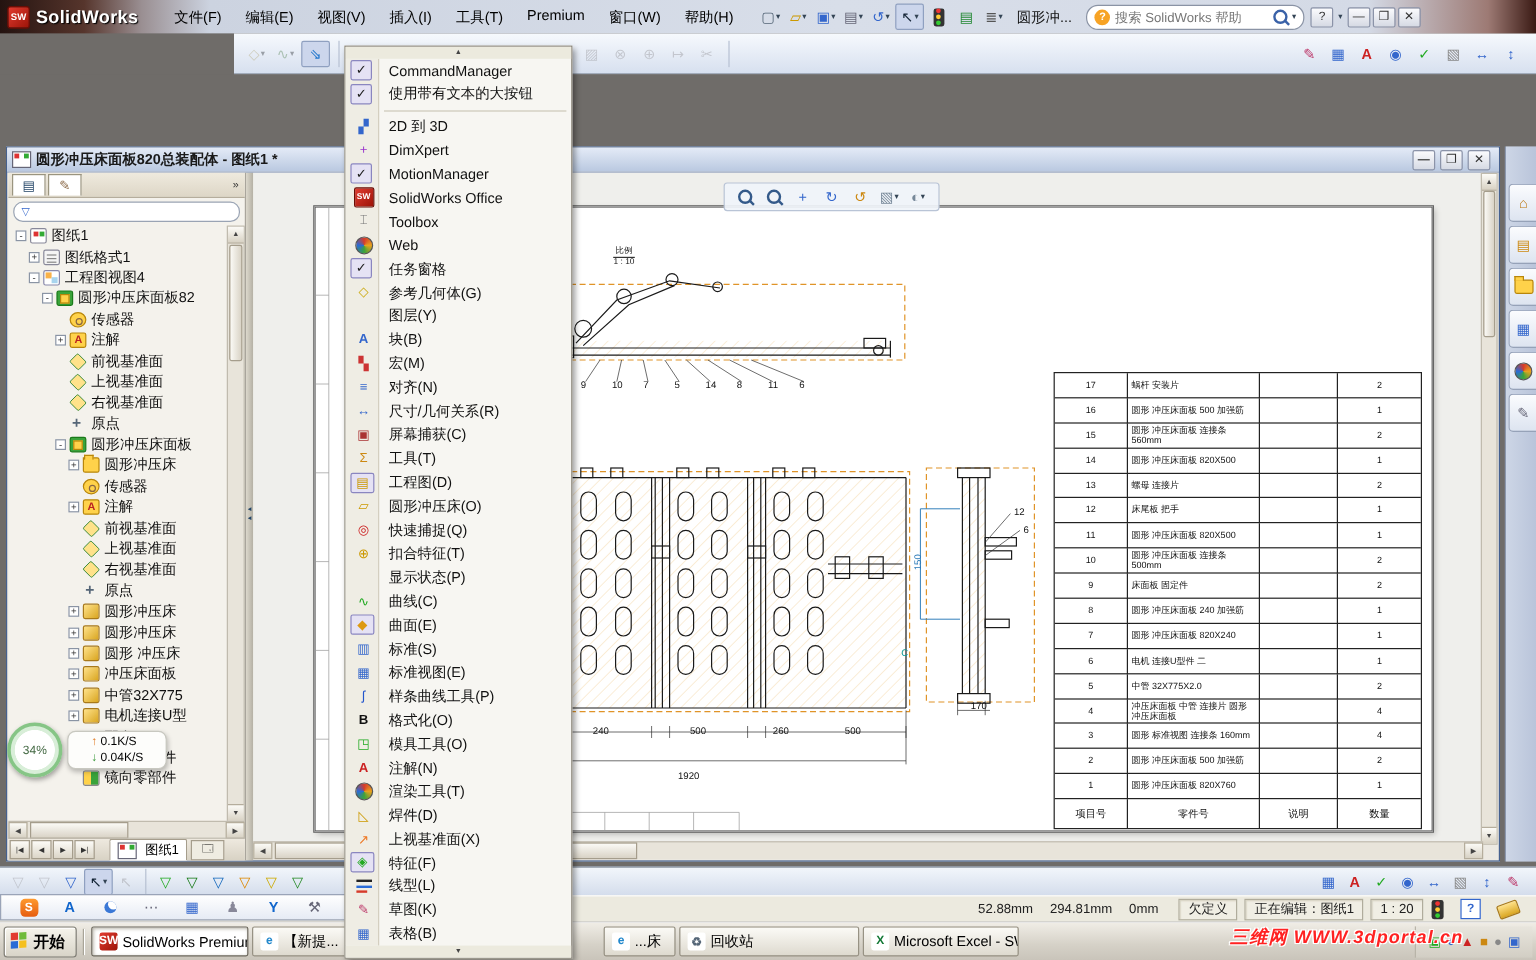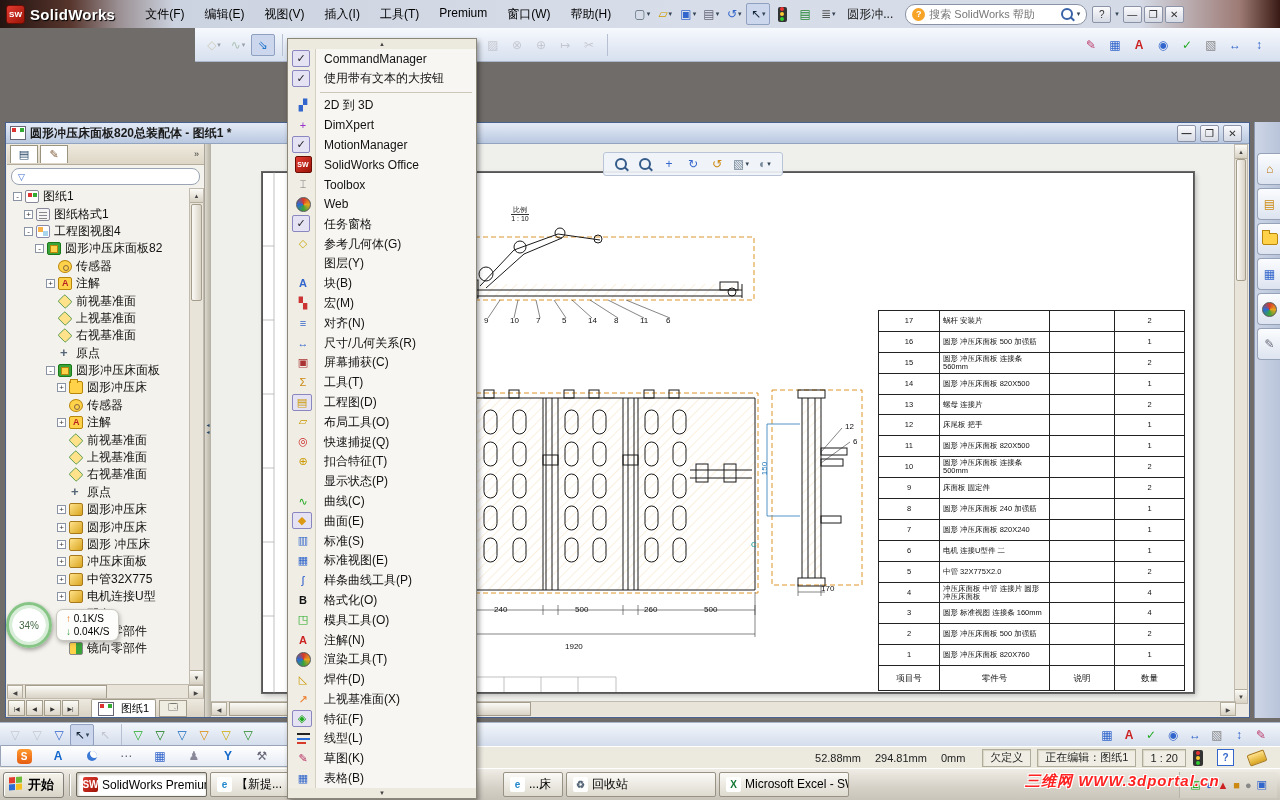--- a/index.html
+++ b/index.html
@@ -153,21 +153,21 @@
     font-size:10px;font-weight:bold;color:#fff;flex:none;}
   #tray{margin-left:auto;height:26px;display:flex;align-items:center;gap:5px;padding:0 10px;
     border-left:1px solid #b8b4a8;background:linear-gradient(#e8e5dd,#d2cec4);}
   .tray-ic{font-size:11px;}
   
   #ime{left:0;top:745px;width:330px;height:22px;background:linear-gradient(#ffffff,#e6ebf4);border:1px solid #9aa4b8;
     border-radius:0 4px 4px 0;display:flex;align-items:center;gap:12px;padding:0 12px;z-index:44;box-sizing:border-box;}
   #net{left:6px;top:602px;z-index:45;display:flex;align-items:center;}
   #net-ring{width:40px;height:40px;border-radius:50%;border:3px solid #86c586;background:radial-gradient(circle,#fff 58%,#d8eed8 60%);
     display:flex;align-items:center;justify-content:center;font-size:10px;color:#466b46;box-shadow:1px 2px 4px rgba(0,0,0,.35);}
-  #net-bubble{background:#fdfdfb;border:1px solid #c8c8c0;border-radius:7px;padding:2px 9px;font-size:10px;line-height:13px;
+  #net-bubble{background:#fdfdfb;border:1px solid #c8c8c0;border-radius:7px;padding:2px 19px;font-size:10px;line-height:13px;
     margin-left:4px;box-shadow:1px 2px 4px rgba(0,0,0,.25);white-space:nowrap;}
   .up{color:#e07820;} .down{color:#3a9a3a;}
   #ctx{left:287px;top:38px;width:190px;z-index:50;background:#f7f6f2;border:1px solid #8a867a;
     box-shadow:2px 3px 5px rgba(0,0,0,.4);box-sizing:border-box;}
   #ctx::before{content:'';position:absolute;left:0;top:10px;bottom:10px;width:27px;background:#efede4;border-right:1px solid #d4cfc0;}
   .ctx-scroll{height:10px;display:flex;align-items:center;justify-content:center;font-size:6px;color:#444;background:#eceade;position:relative;}
   .ctx-item{height:19.8px;display:flex;align-items:center;font-size:12px;color:#111;position:relative;padding-left:36px;}
   .ctx-sep{height:7px;position:relative;}
   .ctx-sep::after{content:'';position:absolute;left:32px;right:4px;top:3px;border-top:1px solid #ccc7b8;}
   .mtile{position:absolute;left:4px;top:1px;width:18px;height:17px;display:flex;align-items:center;justify-content:center;
@@ -822,21 +822,21 @@
       </div>
       <div id="scale-note">
         <div class="top">比例</div>
         <div>1 : 10</div>
       </div>
 
       <span class="dim" style="left:283px;top:461px;">240</span>
       <span class="dim" style="left:364px;top:461px;">500</span>
       <span class="dim" style="left:433px;top:461px;">260</span>
       <span class="dim" style="left:493px;top:461px;">500</span>
-      <span class="dim" style="left:598px;top:440px;margin-left:12px;">170</span>
+      <span class="dim" style="left:598px;top:440px;">170</span>
       <span class="dim" style="left:354px;top:485px;margin-top:13px;">1920</span>
       <span class="dim v" style="left:240px;top:342px;">820</span>
       <span class="dim v blue" style="left:547px;top:320px;">150</span>
       <span class="dim teal" style="left:540px;top:396px;">C</span>
       <div id="balloons">
           <span class="bal" style="left: 273px; top: 172px;">9</span>
           <span class="bal" style="left: 299px; top: 172px;">10</span>
           <span class="bal" style="left: 325px; top: 172px;">7</span>
           <span class="bal" style="left: 351px; top: 172px;">5</span>
           <span class="bal" style="left: 377px; top: 172px;">14</span>
@@ -1160,21 +1160,21 @@
         <div class="ctx-item">
           <span class="ic pressed-tool mtile on">
             <span style="color: rgb(204, 153, 0);">▤</span>
           </span>
           <span>工程图(D)</span>
         </div>
         <div class="ctx-item">
           <span class="ic mtile">
             <span style="color: rgb(204, 153, 0);">▱</span>
           </span>
-          <span>布局工具(O)</span>
+          <span>圆形冲压床(O)</span>
         </div>
         <div class="ctx-item">
           <span class="ic mtile">
             <span style="color: rgb(204, 34, 34);">◎</span>
           </span>
           <span>快速捕捉(Q)</span>
         </div>
         <div class="ctx-item">
           <span class="ic mtile">
             <span style="color: rgb(204, 153, 0);">⊕</span>

